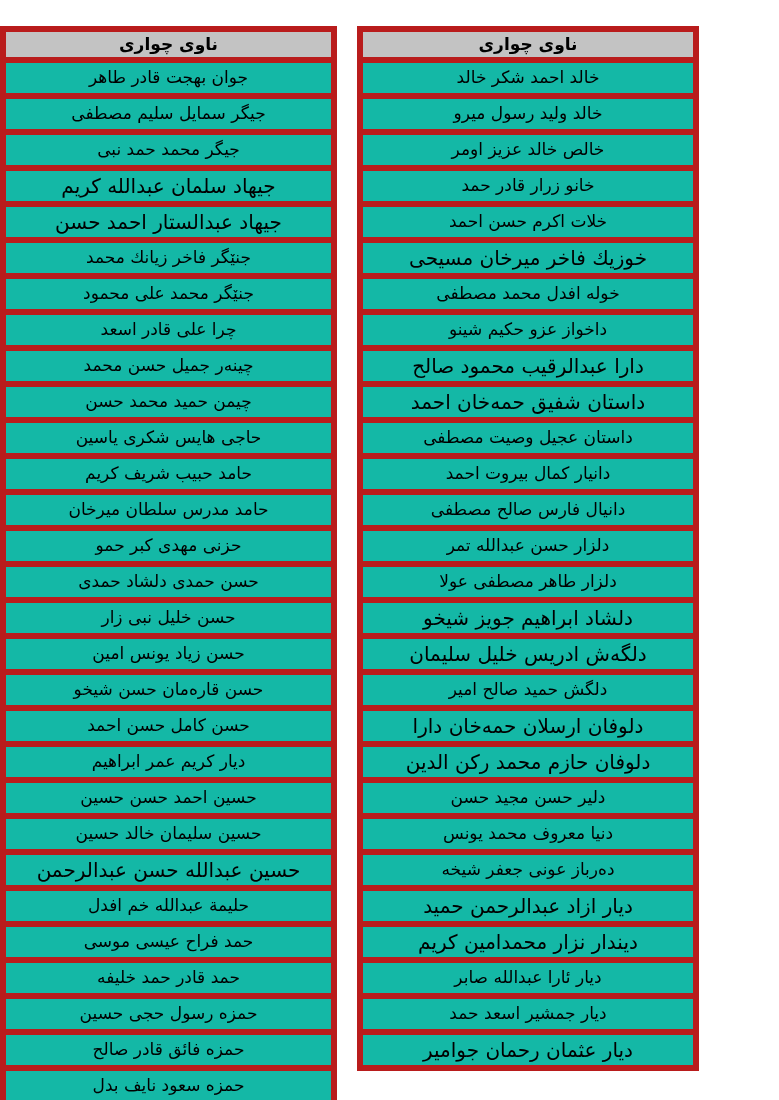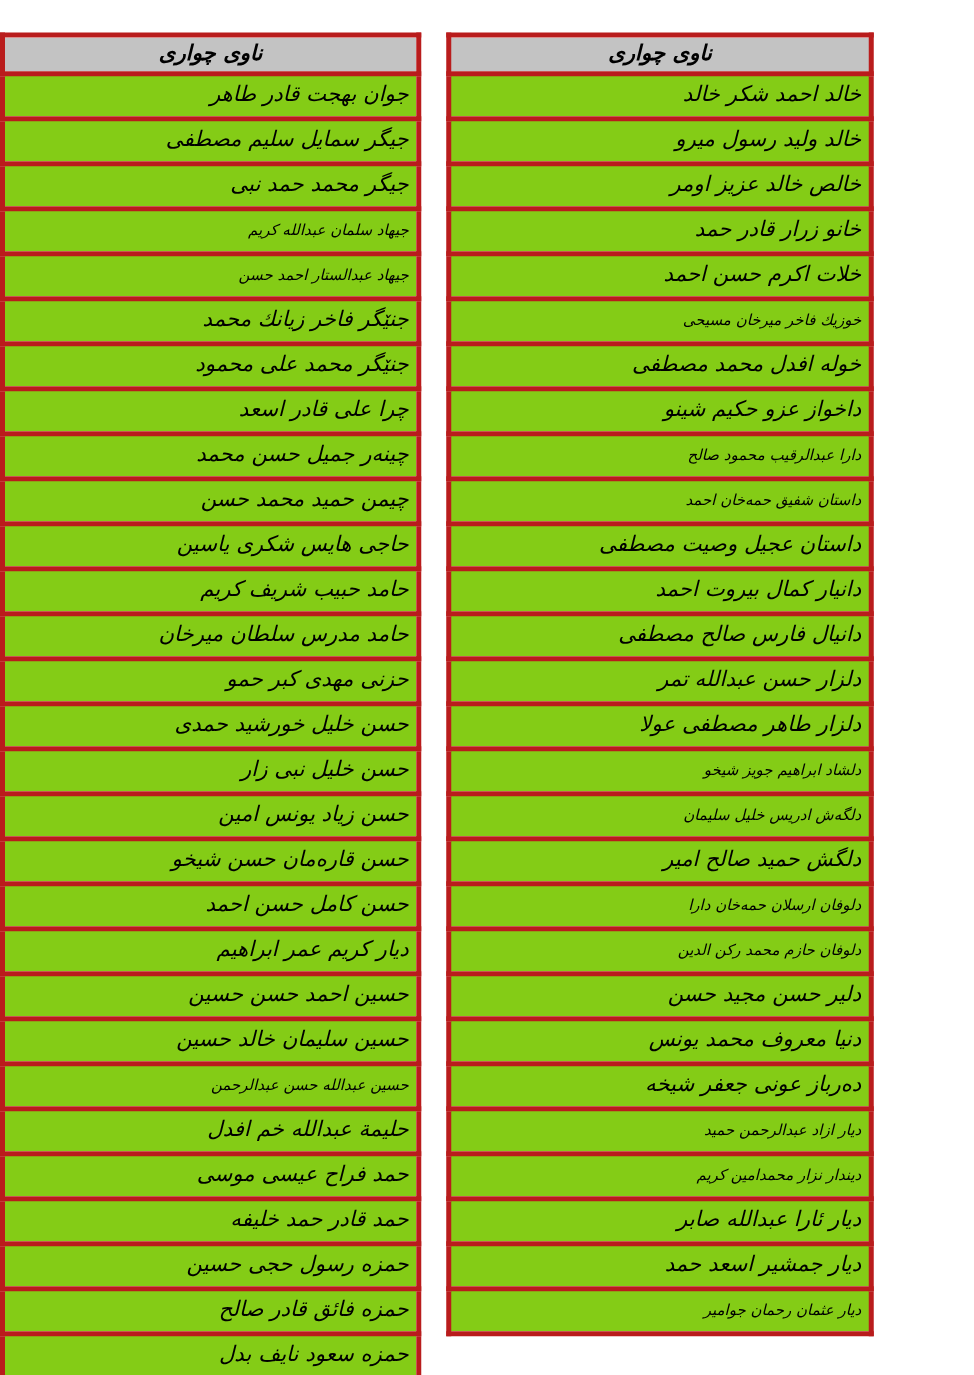--- a/index.html
+++ b/index.html
@@ -54,52 +54,51 @@
 
   table.names {
     border-collapse: collapse;
     table-layout: fixed;
     width: 100%;
     border: 1px solid #2b2b2b;
   }
 
   table.names th,
   table.names td {
-    border: 4px solid #b91c1c;
+    border: 6px solid #b91c1c;
     height: 36px;
     box-sizing: border-box;
     padding: 0 6px 0 6px;
     vertical-align: middle;
     white-space: nowrap;
     overflow: hidden;
-    font-style: italic;
   }
 
   table.names th {
     background: #c3c3c3;
     text-align: center;
     font-weight: bold;
     font-size: 17px;
     line-height: 1.1;
     height: 31px;
     letter-spacing: 0.2px;
   }
 
   table.names td {
-    background: #84cc16;
-    text-align: right;
+    background: #14b8a6;
+    text-align: center;
     direction: rtl;
     font-size: 17px;
     line-height: 1.15;
     font-weight: 400;
   }
 
   
   table.names td.tight {
-    font-size: 12px;
+    font-size: 20px;
     letter-spacing: -0.2px;
   }
 </style>
 </head>
 <body>
 
 <div class="page">
   <div class="tables-row">
 
     <div class="table-block right">
@@ -146,21 +145,21 @@
             <tr>
               <td>حامد حبیب شریف كریم</td>
             </tr>
             <tr>
               <td>حامد مدرس سلطان میرخان</td>
             </tr>
             <tr>
               <td>حزنی مهدی كبر حمو</td>
             </tr>
             <tr>
-              <td>حسن خلیل خورشید حمدی</td>
+              <td>حسن حمدی دلشاد حمدی</td>
             </tr>
             <tr>
               <td>حسن خلیل نبی زار</td>
             </tr>
             <tr>
               <td>حسن زیاد یونس امین</td>
             </tr>
             <tr>
               <td>حسن قارەمان حسن شیخو</td>
             </tr>

